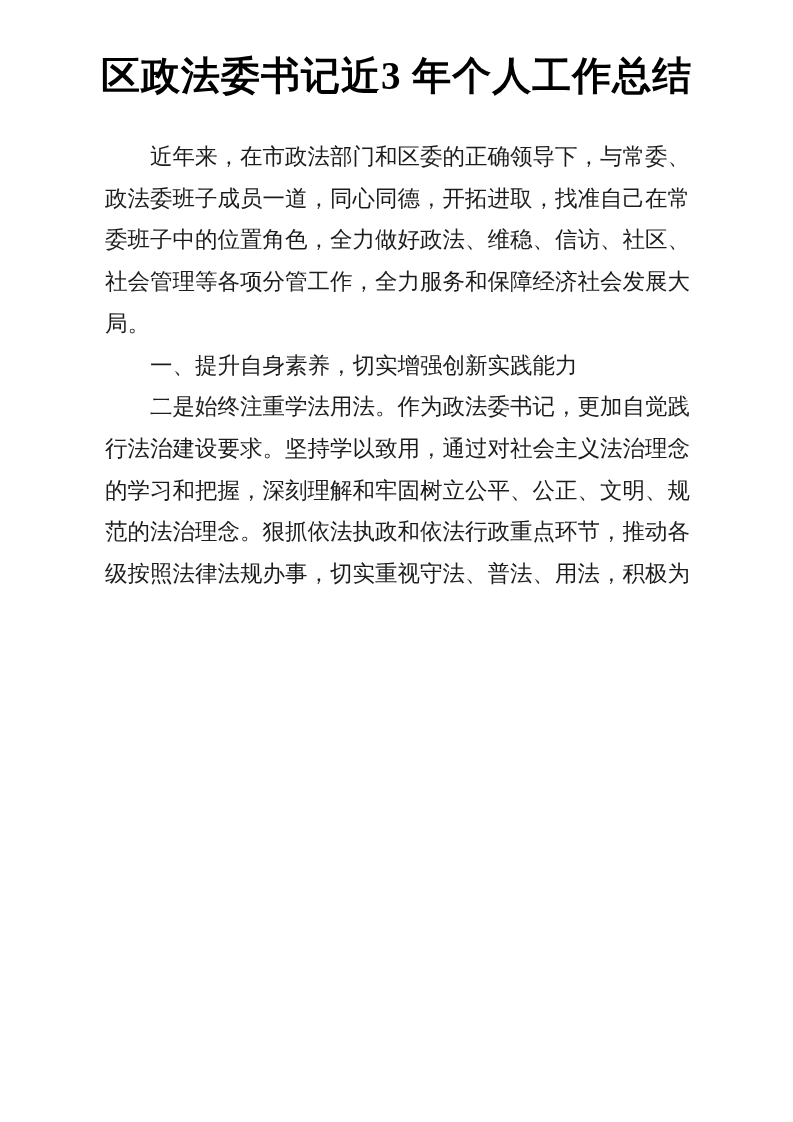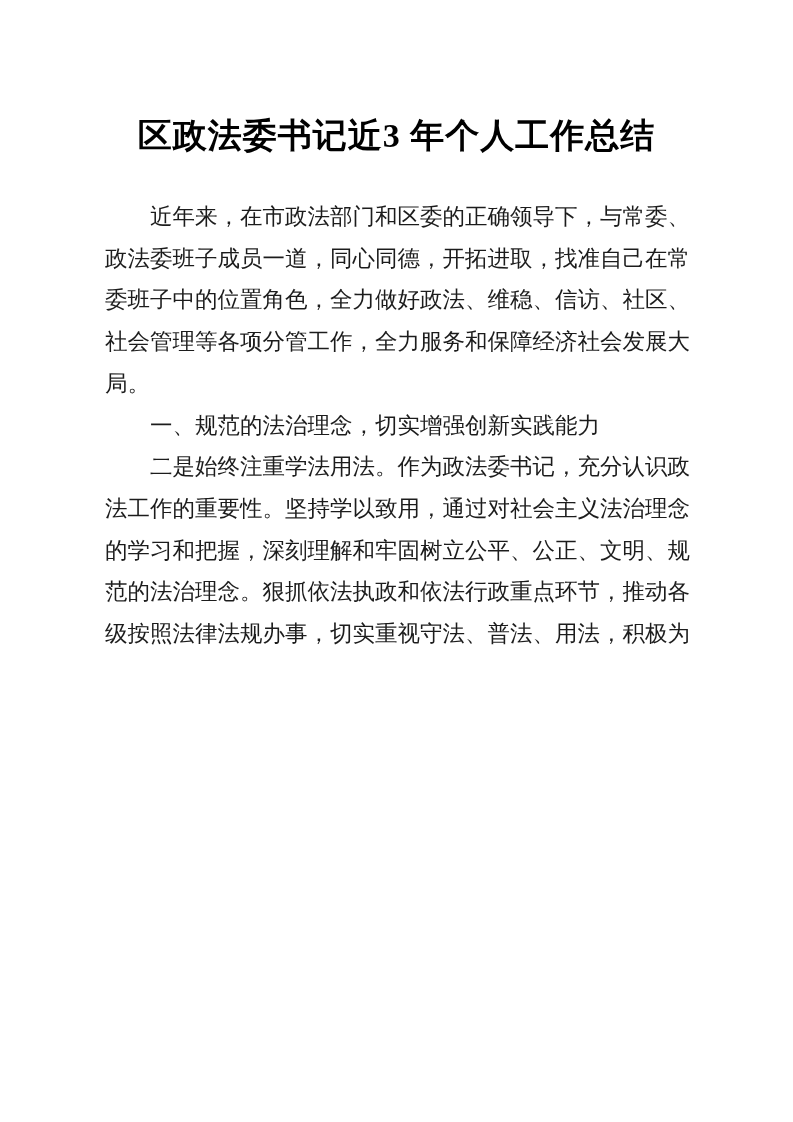--- a/index.html
+++ b/index.html
@@ -10,23 +10,23 @@
   .page {
     position: relative;
     width: 793px;
     height: 1122px;
     background: #ffffff;
     overflow: hidden;
     font-family: "Liberation Serif", serif;
   }
   .doc-title {
     margin: 0;
-    padding-top: 112px;
+    padding-top: 52px;
     text-align: center;
-    font-size: 34px;
+    font-size: 39px;
     line-height: 48px;
     font-weight: bold;
     color: #000000;
     letter-spacing: 1px;
     font-family: "Liberation Serif", serif;
   }
   .doc-body {
     margin: 36px 103px 0 105px; 
     color: #1c1c1c;
   }
@@ -45,16 +45,16 @@
   }
 </style>
 </head>
 <body>
 
 <div class="page">
   <h1 class="doc-title">区政法委书记近3 年个人工作总结</h1>
 
   <div class="doc-body">
     <p>近年来，在市政法部门和区委的正确领导下，与常委、政法委班子成员一道，同心同德，开拓进取，找准自己在常委班子中的位置角色，全力做好政法、维稳、信访、社区、社会管理等各项分管工作，全力服务和保障经济社会发展大局。</p>
-    <p class="section-heading">一、规范的法治理念，切实增强创新实践能力</p>
-    <p>二是始终注重学法用法。作为政法委书记，充分认识政法工作的重要性。坚持学以致用，通过对社会主义法治理念的学习和把握，深刻理解和牢固树立公平、公正、文明、规范的法治理念。狠抓依法执政和依法行政重点环节，推动各级按照法律法规办事，切实重视守法、普法、用法，积极为</p>
+    <p class="section-heading">一、提升自身素养，切实增强创新实践能力</p>
+    <p>二是始终注重学法用法。作为政法委书记，更加自觉践行法治建设要求。坚持学以致用，通过对社会主义法治理念的学习和把握，深刻理解和牢固树立公平、公正、文明、规范的法治理念。狠抓依法执政和依法行政重点环节，推动各级按照法律法规办事，切实重视守法、普法、用法，积极为</p>
   </div>
 </div>
 
 </body></html>

